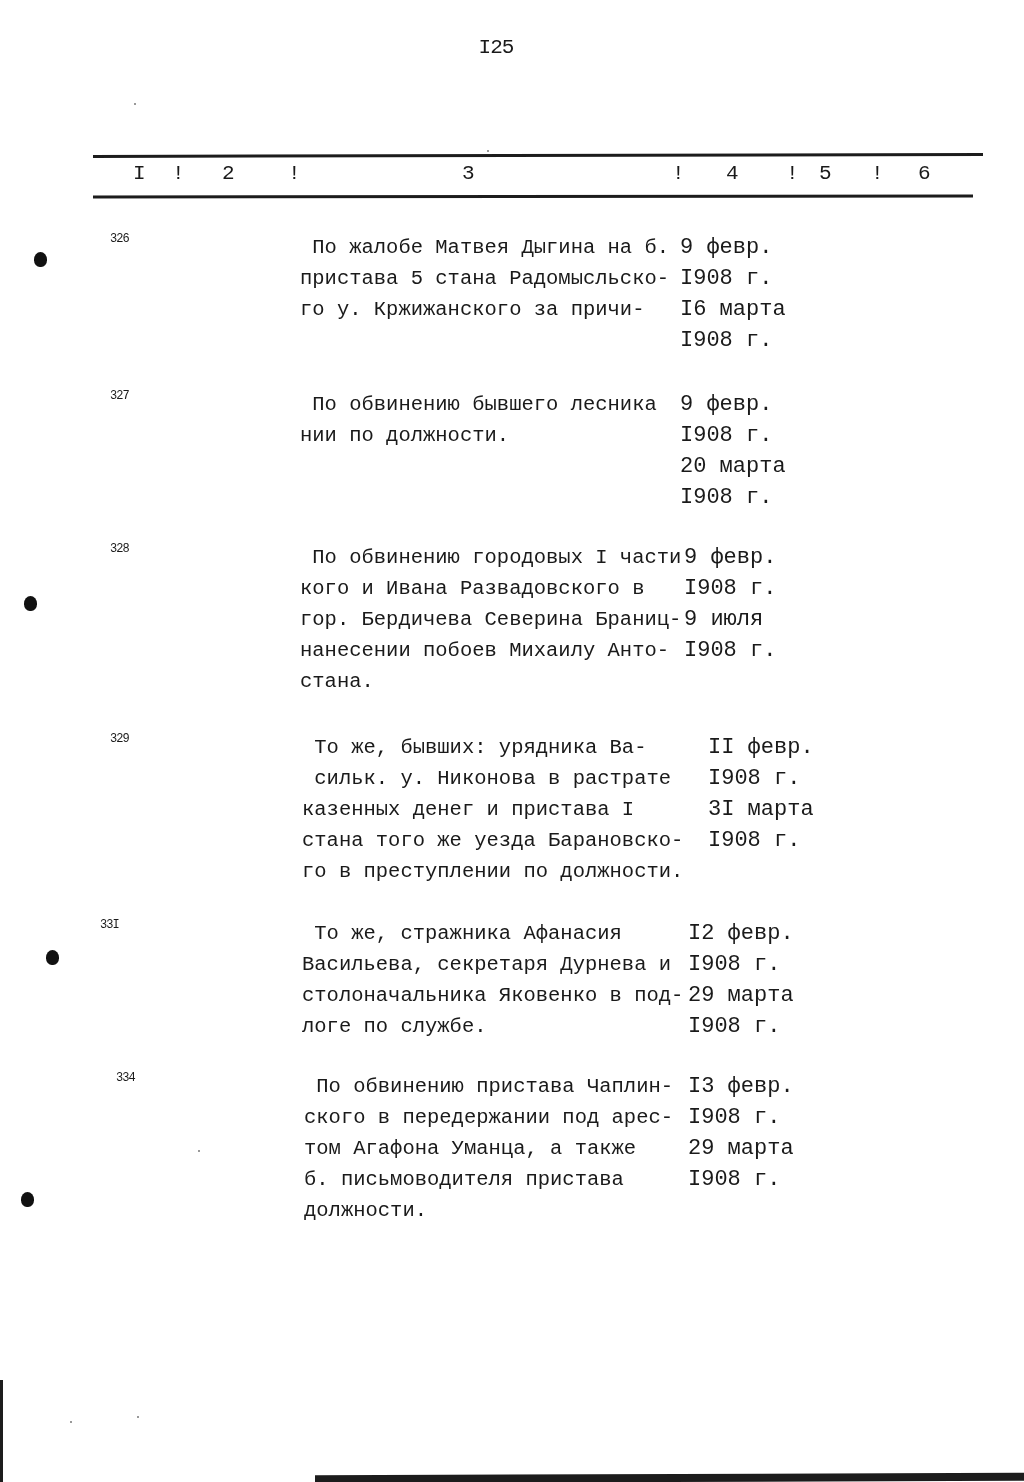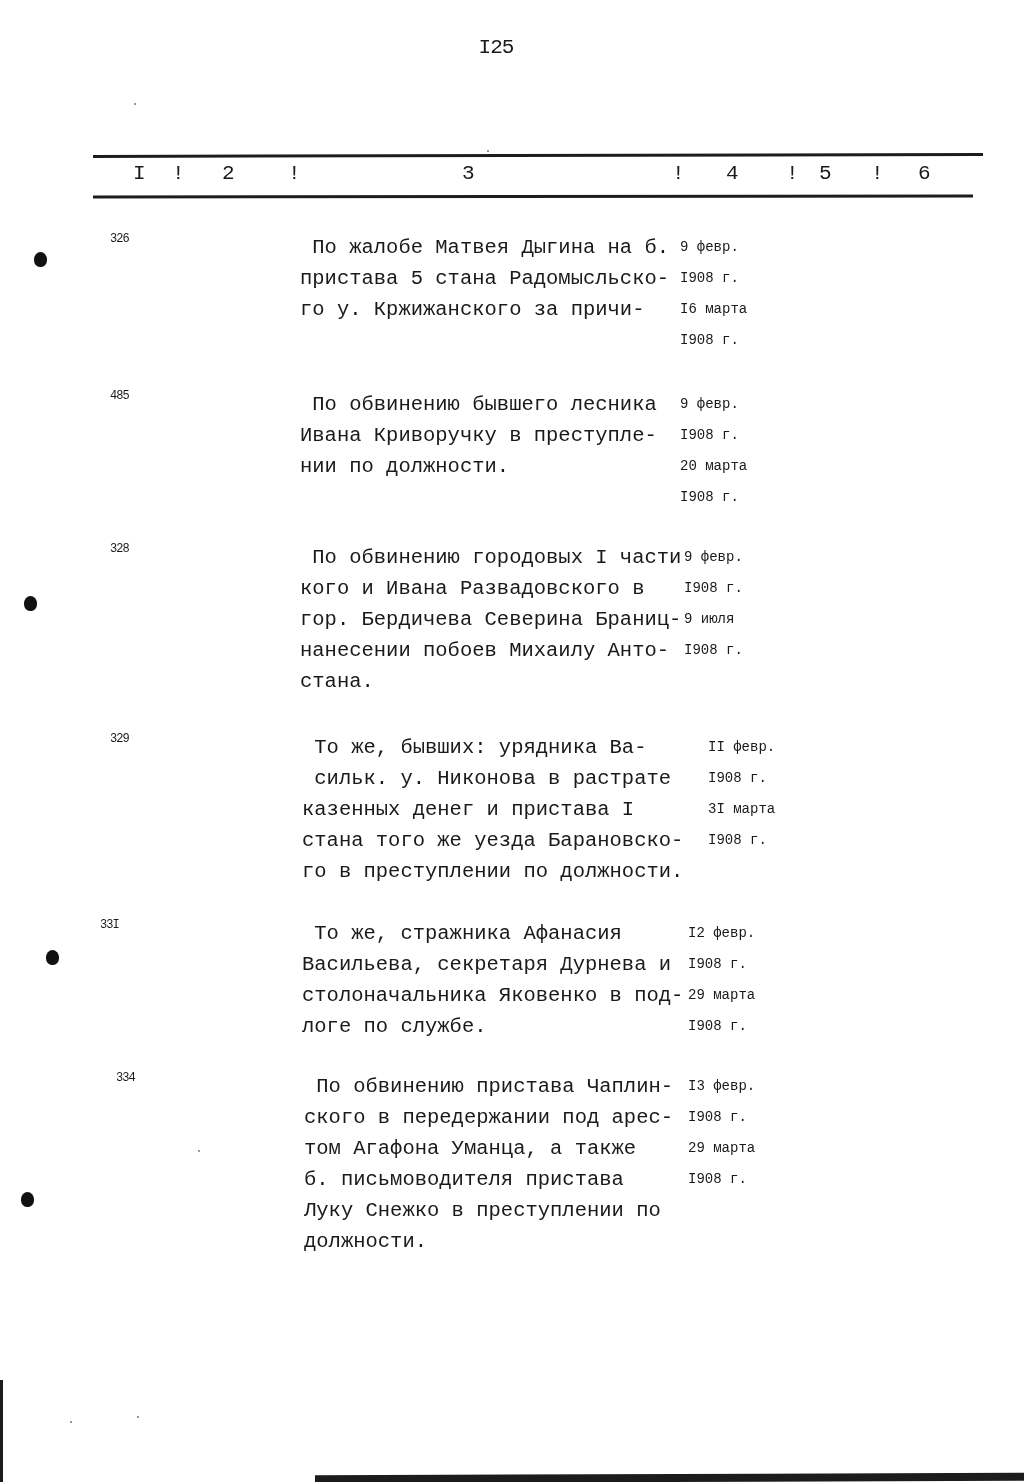--- a/index.html
+++ b/index.html
@@ -58,21 +58,21 @@
       top: 0;
       font-size: 20.5px;
       line-height: 31px;
       white-space: pre;
       margin-left: 8px;
     }
     .entry-dates {
       position: absolute;
       left: 680px;
       top: 0;
-      font-size: 14px;
+      font-size: 22px;
       line-height: 31px;
       white-space: pre;
     }
     .punch-mark {
       position: absolute;
       width: 13px;
       height: 15px;
       background: #111;
       border-radius: 50% 50% 45% 45%;
     }
@@ -109,22 +109,22 @@
 
   <div class="rule rule-mid"></div>
 
   <div class="entry" style="top:232px">
     <span class="entry-num">326</span>
     <div class="entry-desc"><div> По жалобе Матвея Дыгина на б.</div><div>пристава 5 стана Радомысльско-</div><div>го у. Кржижанского за причи-</div></div>
     <div class="entry-dates"><div>9 февр.</div><div>I908 г.</div><div>I6 марта</div><div>I908 г.</div></div>
   </div>
 
   <div class="entry" style="top:389px">
-    <span class="entry-num">485</span>
-    <div class="entry-desc"><div> По обвинению бывшего лесника</div><div>Ивана Криворучку в преступле-</div><div>нии по должности.</div></div>
+    <span class="entry-num">327</span>
+    <div class="entry-desc"><div> По обвинению бывшего лесника</div><div>нии по должности.</div></div>
     <div class="entry-dates"><div>9 февр.</div><div>I908 г.</div><div>20 марта</div><div>I908 г.</div></div>
   </div>
 
   <div class="entry" style="top:542px">
     <span class="entry-num">328</span>
     <div class="entry-desc"><div> По обвинению городовых I части</div><div>кого и Ивана Развадовского в</div><div>гор. Бердичева Северина Браниц-</div><div>нанесении побоев Михаилу Анто-</div><div>стана.</div></div>
     <div class="entry-dates" style="left:684px"><div>9 февр.</div><div>I908 г.</div><div>9 июля</div><div>I908 г.</div></div>
   </div>
 
   <div class="entry" style="top:732px">
@@ -134,21 +134,21 @@
   </div>
 
   <div class="entry" style="top:918px">
     <span class="entry-num" style="left:100px">33I</span>
     <div class="entry-desc" style="left:294px"><div> То же, стражника Афанасия</div><div>Васильева, секретаря Дурнева и</div><div>столоначальника Яковенко в под-</div><div>логе по службе.</div></div>
     <div class="entry-dates" style="left:688px"><div>I2 февр.</div><div>I908 г.</div><div>29 марта</div><div>I908 г.</div></div>
   </div>
 
   <div class="entry" style="top:1071px">
     <span class="entry-num" style="left:116px">334</span>
-    <div class="entry-desc" style="left:296px"><div> По обвинению пристава Чаплин-</div><div>ского в передержании под арес-</div><div>том Агафона Уманца, а также</div><div>б. письмоводителя пристава</div><div>Луку Снежко в преступлении по</div><div>должности.</div></div>
+    <div class="entry-desc" style="left:296px"><div> По обвинению пристава Чаплин-</div><div>ского в передержании под арес-</div><div>том Агафона Уманца, а также</div><div>б. письмоводителя пристава</div><div>должности.</div></div>
     <div class="entry-dates" style="left:688px"><div>I3 февр.</div><div>I908 г.</div><div>29 марта</div><div>I908 г.</div></div>
   </div>
 
   <div class="punch-mark" style="left:34px;top:252px"></div>
   <div class="punch-mark" style="left:24px;top:596px"></div>
   <div class="punch-mark" style="left:46px;top:950px"></div>
   <div class="punch-mark" style="left:21px;top:1192px"></div>
 
   <div class="speck" style="left:134px;top:103px"></div>
   <div class="speck" style="left:487px;top:150px"></div>

